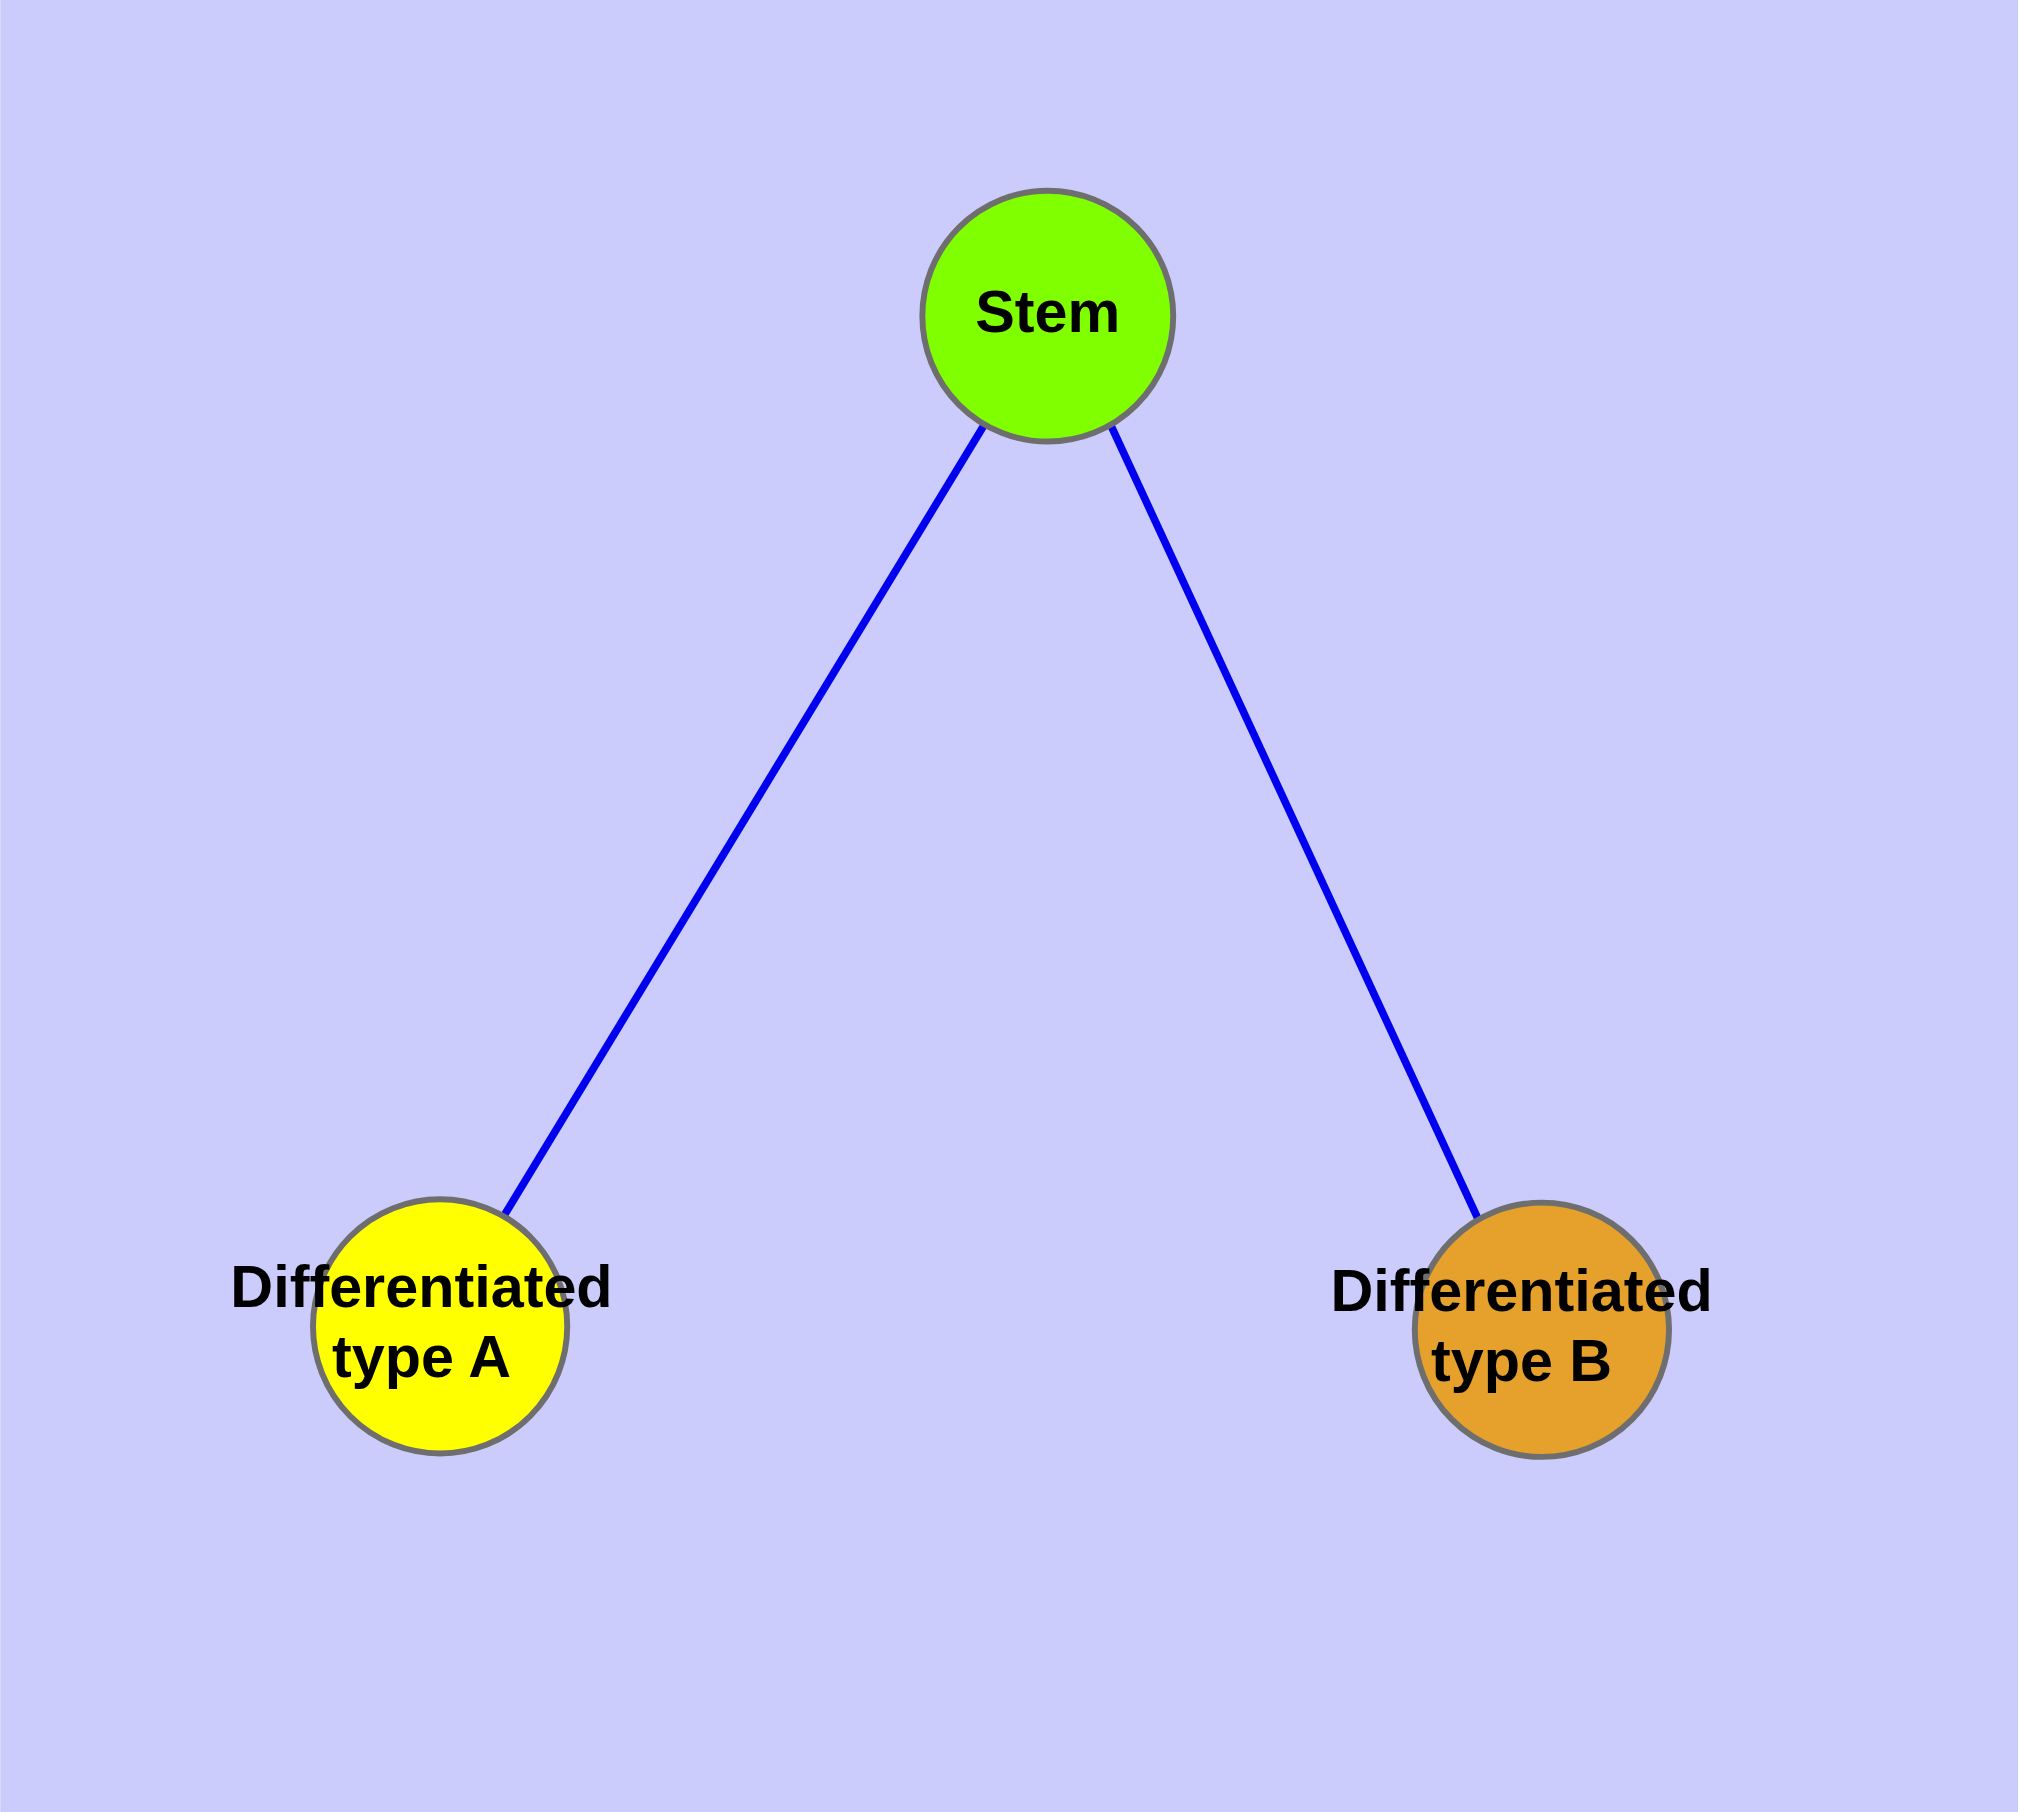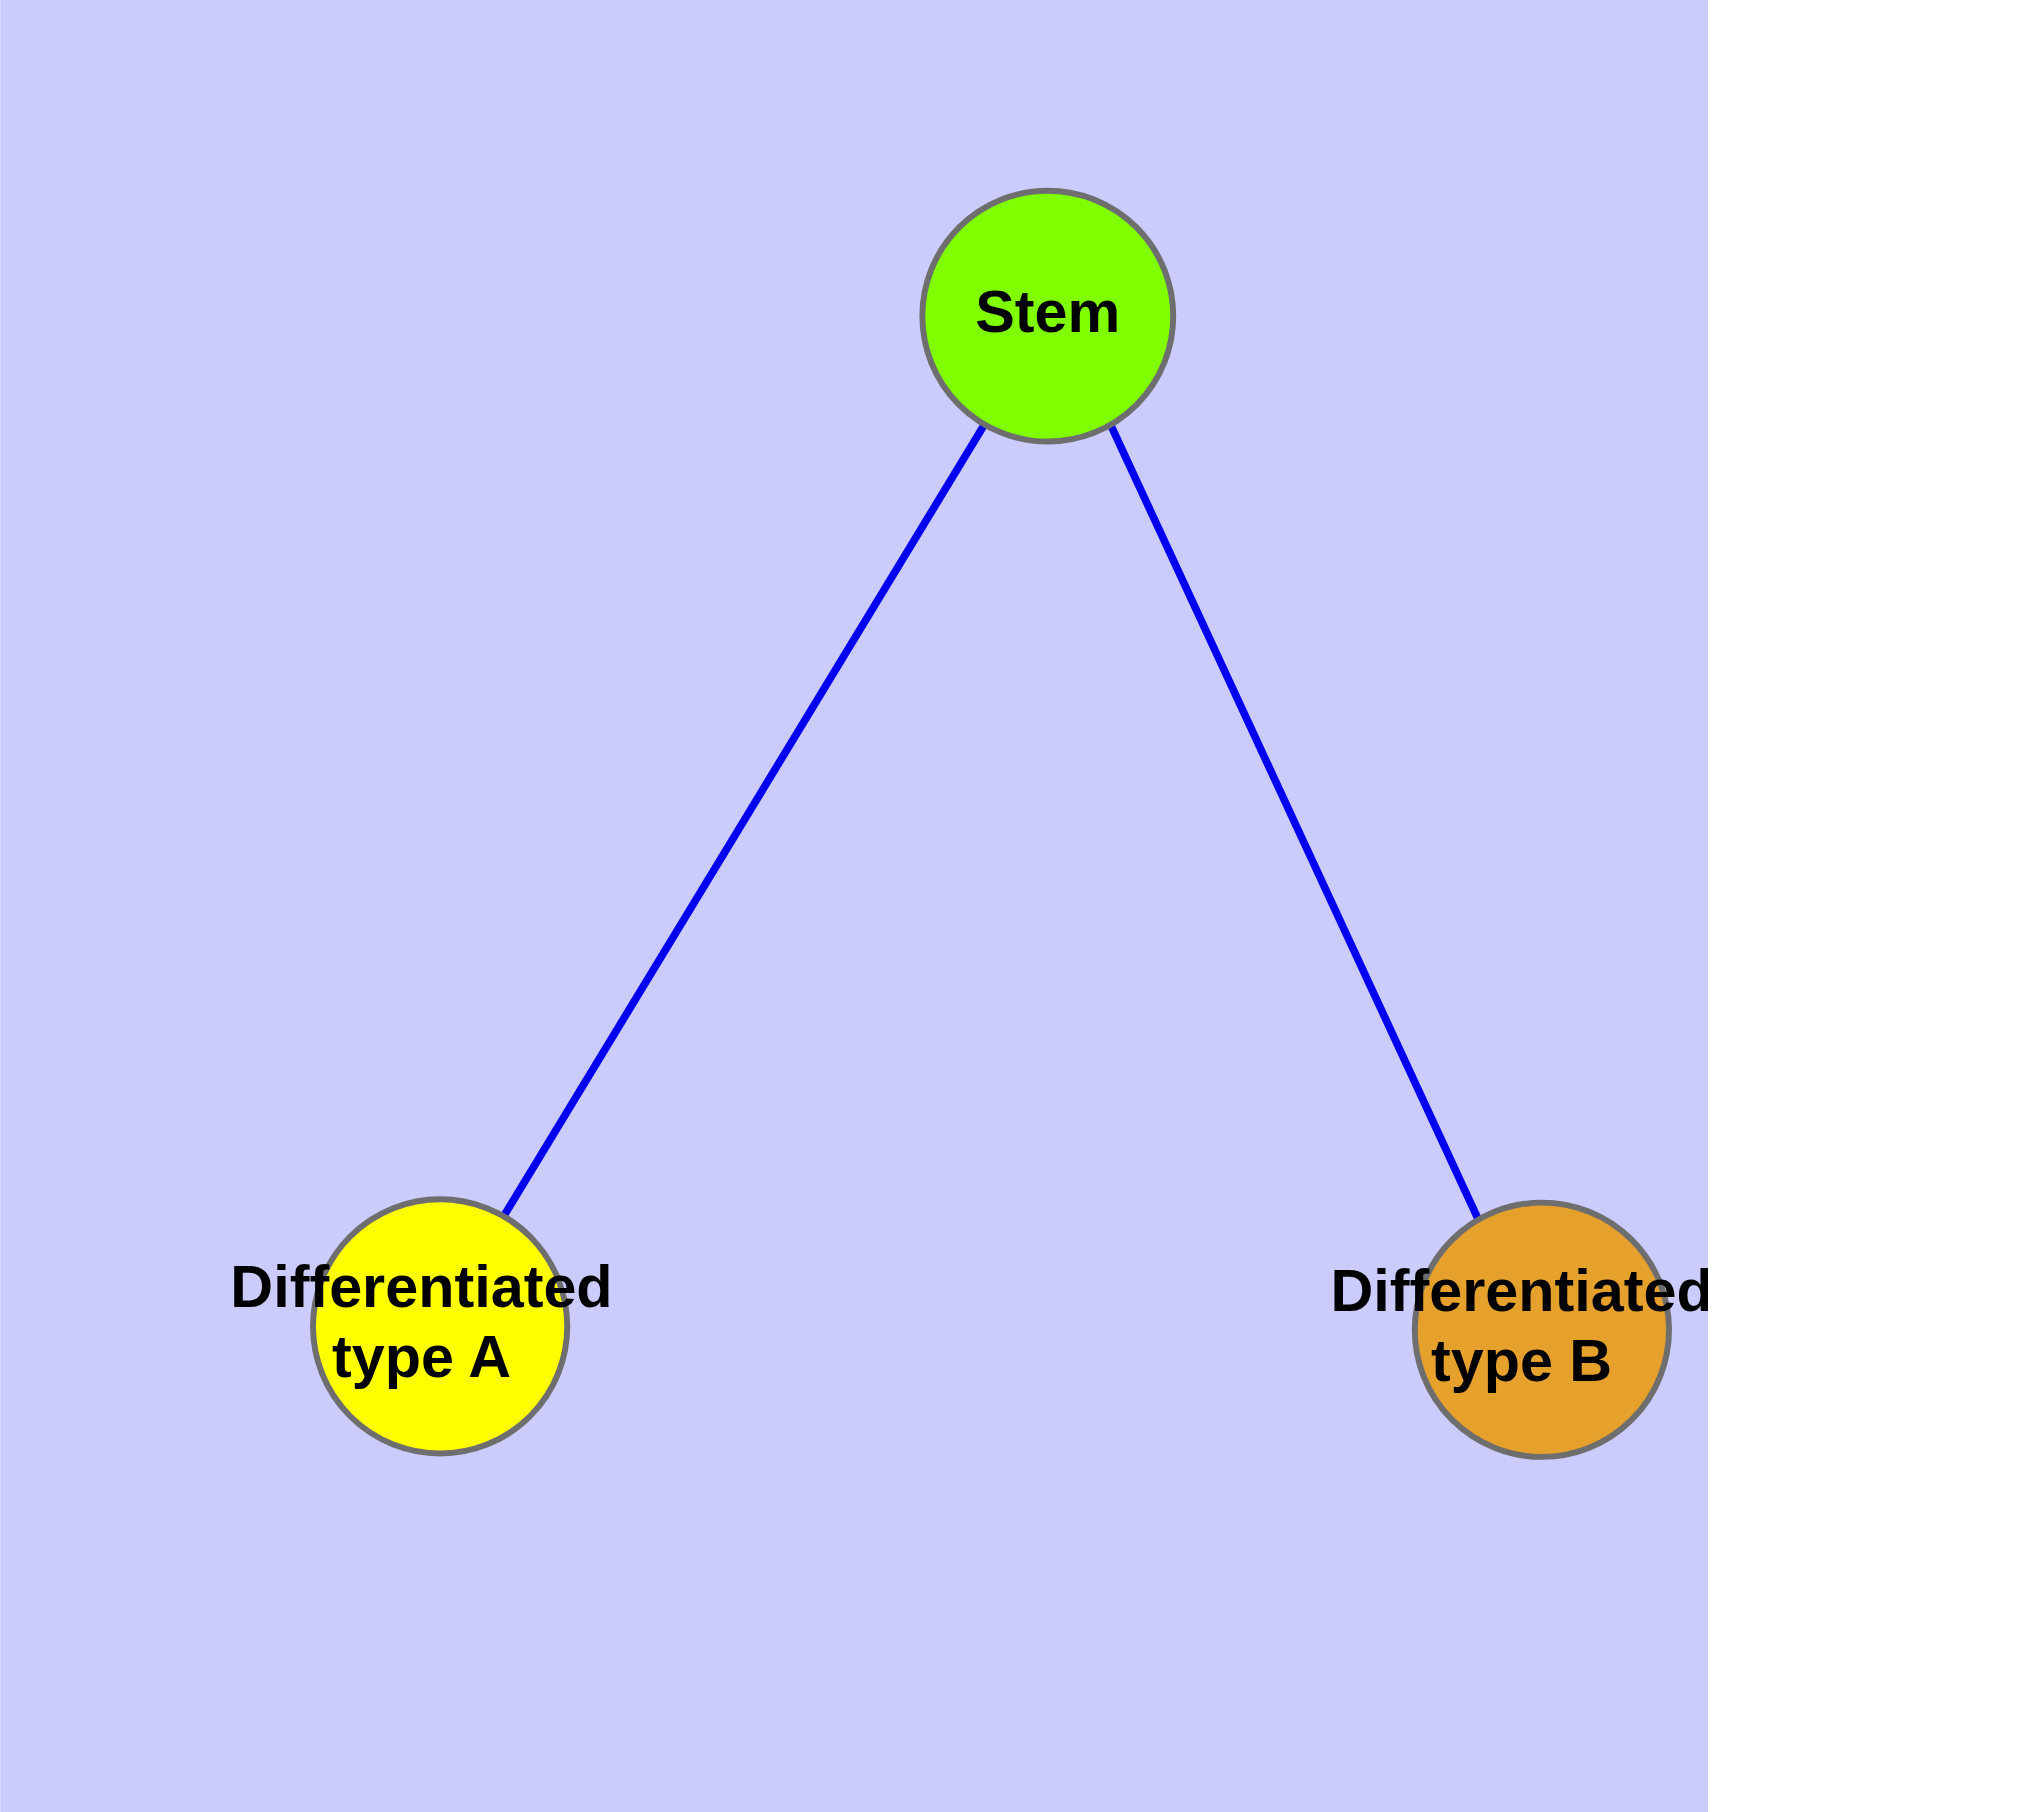--- a/index.html
+++ b/index.html
@@ -29,21 +29,21 @@
     text-anchor: middle;
     dominant-baseline: middle;
     font-family: "Liberation Sans", "DejaVu Sans", sans-serif;
     paint-order: normal;
     white-space: pre;
   }
 </style>
 </head>
 <body>
 
-<div id="canvas" style="width: 1708px; height: 1812px;">
+<div id="canvas" style="width: 2018px; height: 1812px;">
   <svg id="graph-svg" viewBox="0 0 2384 2138" preserveAspectRatio="xMidYMid meet" xmlns="http://www.w3.org/2000/svg" style="width: 2021px; height: 1812px;">
     <rect id="bg-rect" x="0" y="0" width="2384" height="2138" fill="#ccccfc"></rect>
     <g id="edges-layer">
         <line x1="1160" y1="503" x2="594" y2="1435" stroke="#0000ee" stroke-width="9" stroke-linecap="butt"></line>
         <line x1="1311" y1="503" x2="1745" y2="1441" stroke="#0000ee" stroke-width="9" stroke-linecap="butt"></line>
       </g>
     <g id="nodes-layer">
         <circle cx="1236" cy="373" r="148" fill="#7fff00" stroke="#6e6e6e" stroke-width="7"></circle>
         <circle cx="519" cy="1565" r="150" fill="#ffff00" stroke="#6e6e6e" stroke-width="7"></circle>
         <circle cx="1819" cy="1569" r="150" fill="#e5a12c" stroke="#6e6e6e" stroke-width="7"></circle>

